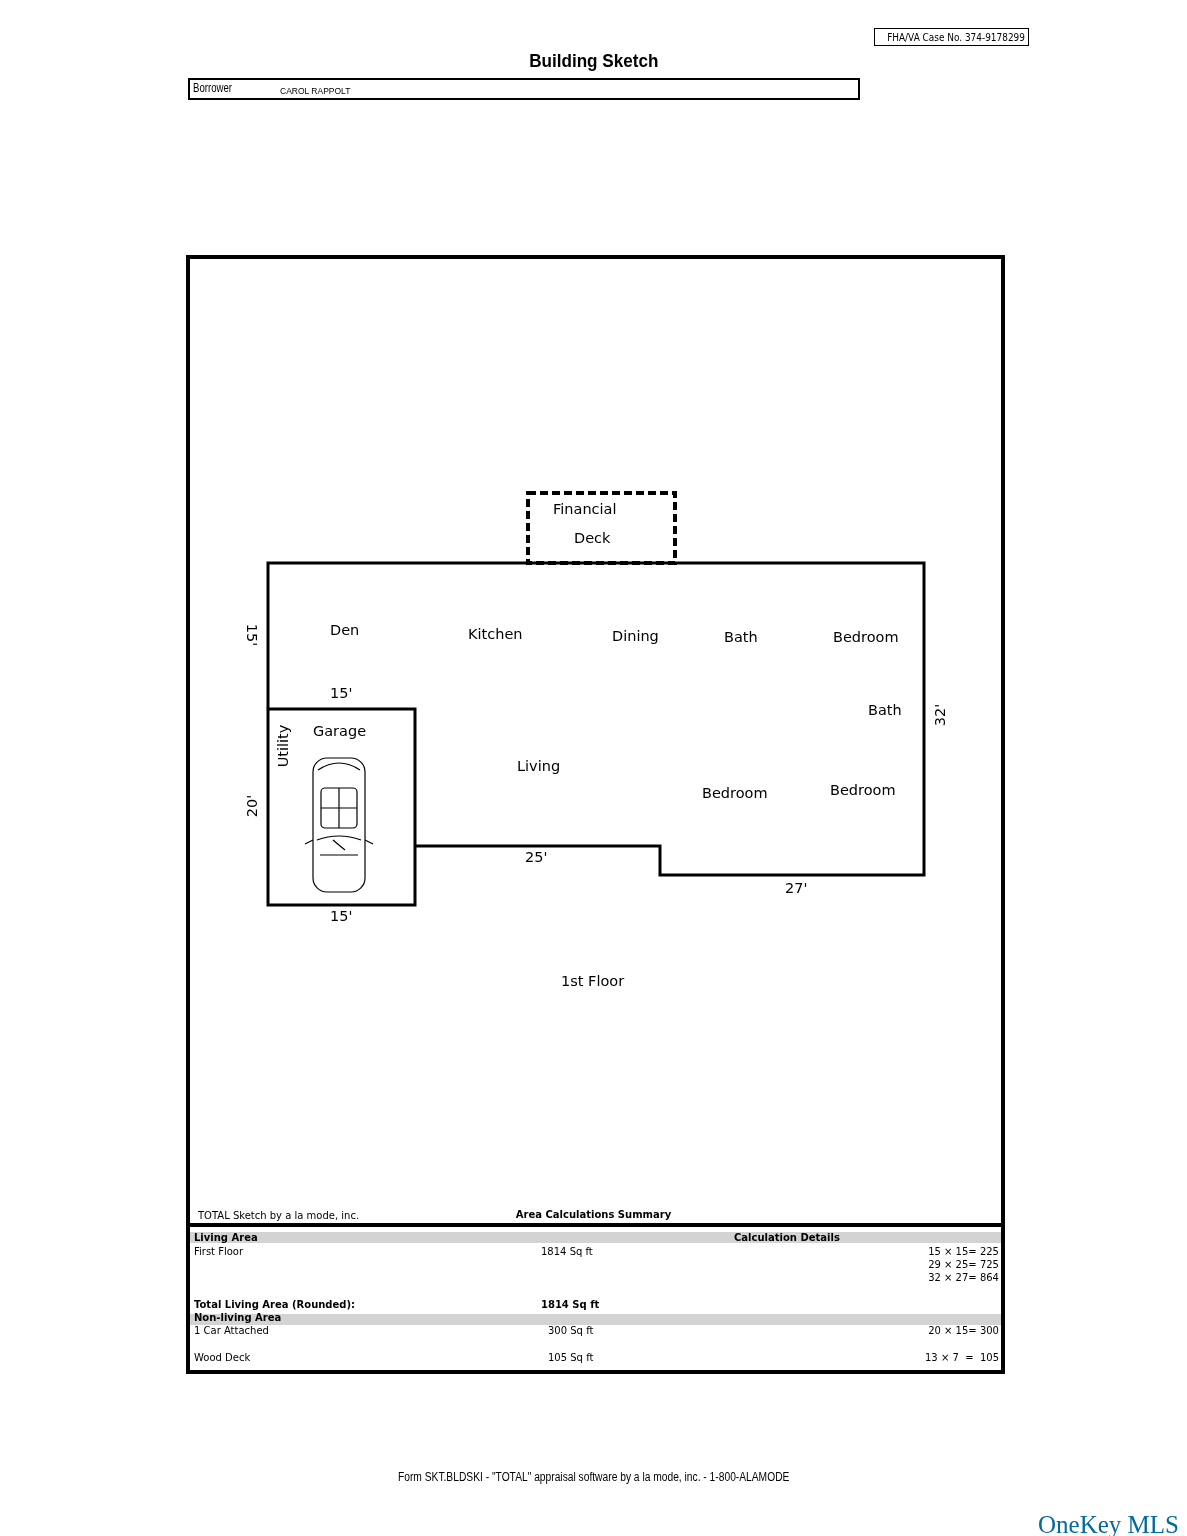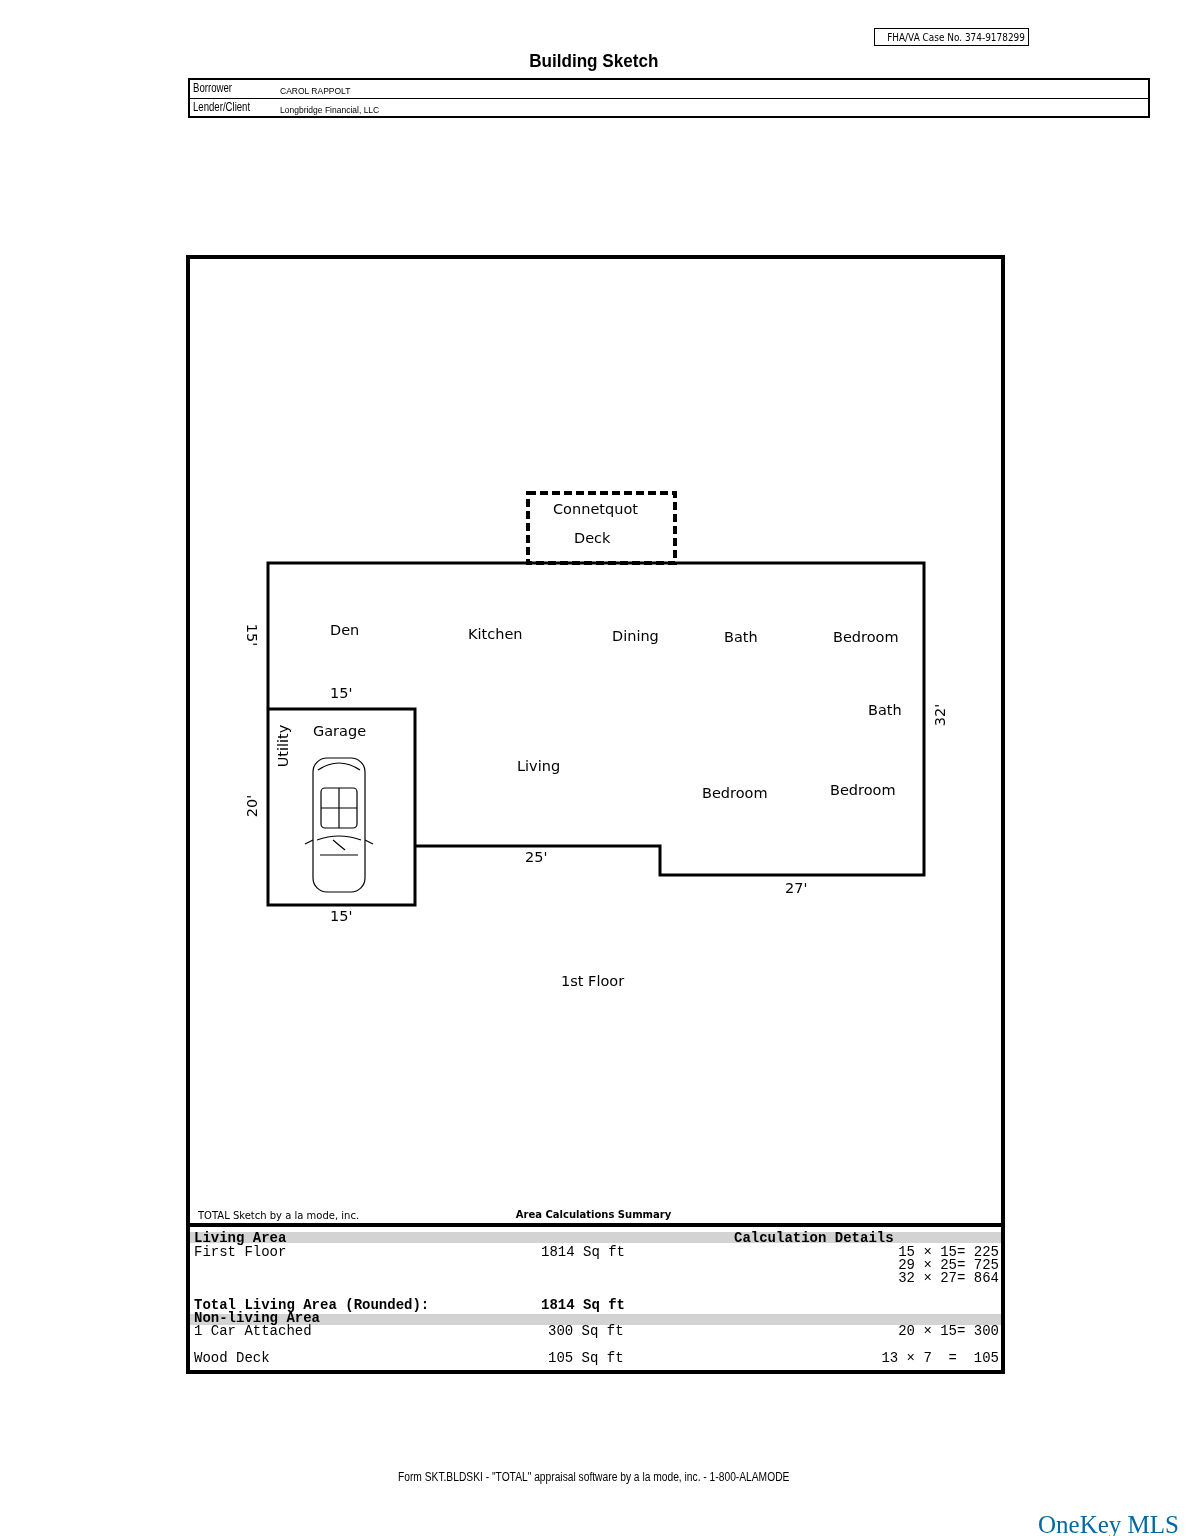--- a/index.html
+++ b/index.html
@@ -1,55 +1,51 @@
 <!DOCTYPE html>
 <html><head>
 <meta charset="utf-8">
 <style>
   html, body { margin: 0; padding: 0; background: #ffffff; }
   body { width: 1187px; height: 1536px; position: relative; overflow: hidden; font-family: "DejaVu Sans", sans-serif; color: #000; }
   .case-box { position: absolute; left: 874px; top: 28px; width: 153px; height: 16px; border: 1px solid #000; font-size: 10.5px; line-height: 16px; text-align: center; transform-origin: center; }
   .case-box span { display: inline-block; transform: scaleX(0.85); white-space: nowrap; }
   .title { position: absolute; left: 0; width: 1187px; top: 50px; text-align: center; font-size: 19px; font-weight: bold; font-family: "Liberation Sans", sans-serif; }
   .title span { display: inline-block; transform: scaleX(0.9); }
-  .info-table { position: absolute; left: 188px; top: 78px; width: 962px; border: 2px solid #000; box-sizing: border-box; }
+  .info-table { position: absolute; left: 188px; top: 78px; width: 672px; border: 2px solid #000; box-sizing: border-box; }
   .info-row { height: 17.5px; border-bottom: 1px solid #000; position: relative; }
   .info-row:last-child { border-bottom: none; }
   .lbl { position: absolute; top: 1px; font-size: 12px; font-family: "Liberation Sans", sans-serif; transform: scaleX(0.8); transform-origin: left; white-space: nowrap; }
   .val { position: absolute; top: 6px; font-size: 8.5px; font-family: "Liberation Sans", sans-serif; white-space: nowrap; text-align: right; }
   .frame { position: absolute; left: 186px; top: 255px; width: 819px; height: 1119px; border: 4px solid #000; box-sizing: border-box; }
   .sketch { position: absolute; left: 0; top: 0; }
   .room { position: absolute; font-size: 14.5px; white-space: nowrap; }
   .dim { position: absolute; font-size: 14.5px; white-space: nowrap; }
   .rot-left { transform: rotate(-90deg); transform-origin: center; }
   .rot-right { transform: rotate(90deg); transform-origin: center; }
   .credit { position: absolute; left: 198px; top: 1210px; font-size: 10px; }
   .summary-title { position: absolute; left: 0; width: 1187px; top: 1209px; text-align: center; font-size: 10px; font-weight: bold; }
   .calc { position: absolute; left: 186px; top: 1223px; width: 819px; height: 151px; border-top: 4px solid #000; box-sizing: border-box; }
   .band { position: absolute; left: 4px; right: 4px; height: 11px; background: #d3d3d3; }
-  .ct { position: absolute; font-size: 14px; white-space: nowrap; line-height: 12px; font-family: Liberation Mono, monospace; }
+  .ct { position: absolute; font-size: 10px; white-space: nowrap; line-height: 12px; }
   .b { font-weight: bold; }
   .footer { position: absolute; left: 0; width: 1187px; top: 1470px; text-align: center; font-size: 12.5px; font-family: "Liberation Sans", sans-serif; }
   .footer span { display: inline-block; transform: scaleX(0.82); white-space: nowrap; }
   .watermark { position: absolute; right: 8px; top: 1511px; font-size: 25px; color: #0369a1; font-family: Liberation Serif, serif; }
 </style>
 </head>
 <body>
 
 <div class="case-box"><span>FHA/VA Case No. 374-9178299</span></div>
 <div class="title"><span>Building Sketch</span></div>
 
 <div class="info-table">
   <div class="info-row">
     <span class="lbl" style="left:3px">Borrower</span>
     <span class="val" style="left:90px">CAROL RAPPOLT</span>
-  </div>
-  <div class="info-row">
-    <span class="lbl" style="left:3px">Lender/Client</span>
-    <span class="val" style="left:90px">Longbridge Financial, LLC</span>
   </div>
 </div>
 
 <div class="frame"></div>
 
 <svg class="sketch" width="1187" height="1536">
 
   <polyline points="268,708 268,563 924,563 924,875 660,875 660,846 415,846" fill="none" stroke="#000" stroke-width="3"></polyline>
 
   <rect x="268" y="709" width="147" height="196" fill="none" stroke="#000" stroke-width="3"></rect>
@@ -62,21 +58,21 @@
     <rect x="321" y="788" width="36" height="40" rx="4"></rect>
     <line x1="339" y1="788" x2="339" y2="828"></line>
     <line x1="321" y1="808" x2="357" y2="808"></line>
     <path d="M317,840 Q339,832 361,840"></path>
     <path d="M320,855 L358,855"></path>
     <path d="M305,844 L313,840 M373,844 L365,840"></path>
     <path d="M333,840 Q340,846 345,850"></path>
   </g>
 </svg>
 
-<div class="room" style="left:553px;top:501px">Connetquot</div>
+<div class="room" style="left:553px;top:501px">Financial</div>
 <div class="room" style="left:574px;top:530px">Deck</div>
 <div class="room" style="left:330px;top:622px">Den</div>
 <div class="room" style="left:468px;top:626px">Kitchen</div>
 <div class="room" style="left:612px;top:628px">Dining</div>
 <div class="room" style="left:724px;top:629px">Bath</div>
 <div class="room" style="left:833px;top:629px">Bedroom</div>
 <div class="room" style="left:868px;top:702px">Bath</div>
 <div class="room" style="left:517px;top:758px">Living</div>
 <div class="room" style="left:702px;top:785px">Bedroom</div>
 <div class="room" style="left:830px;top:782px">Bedroom</div>

